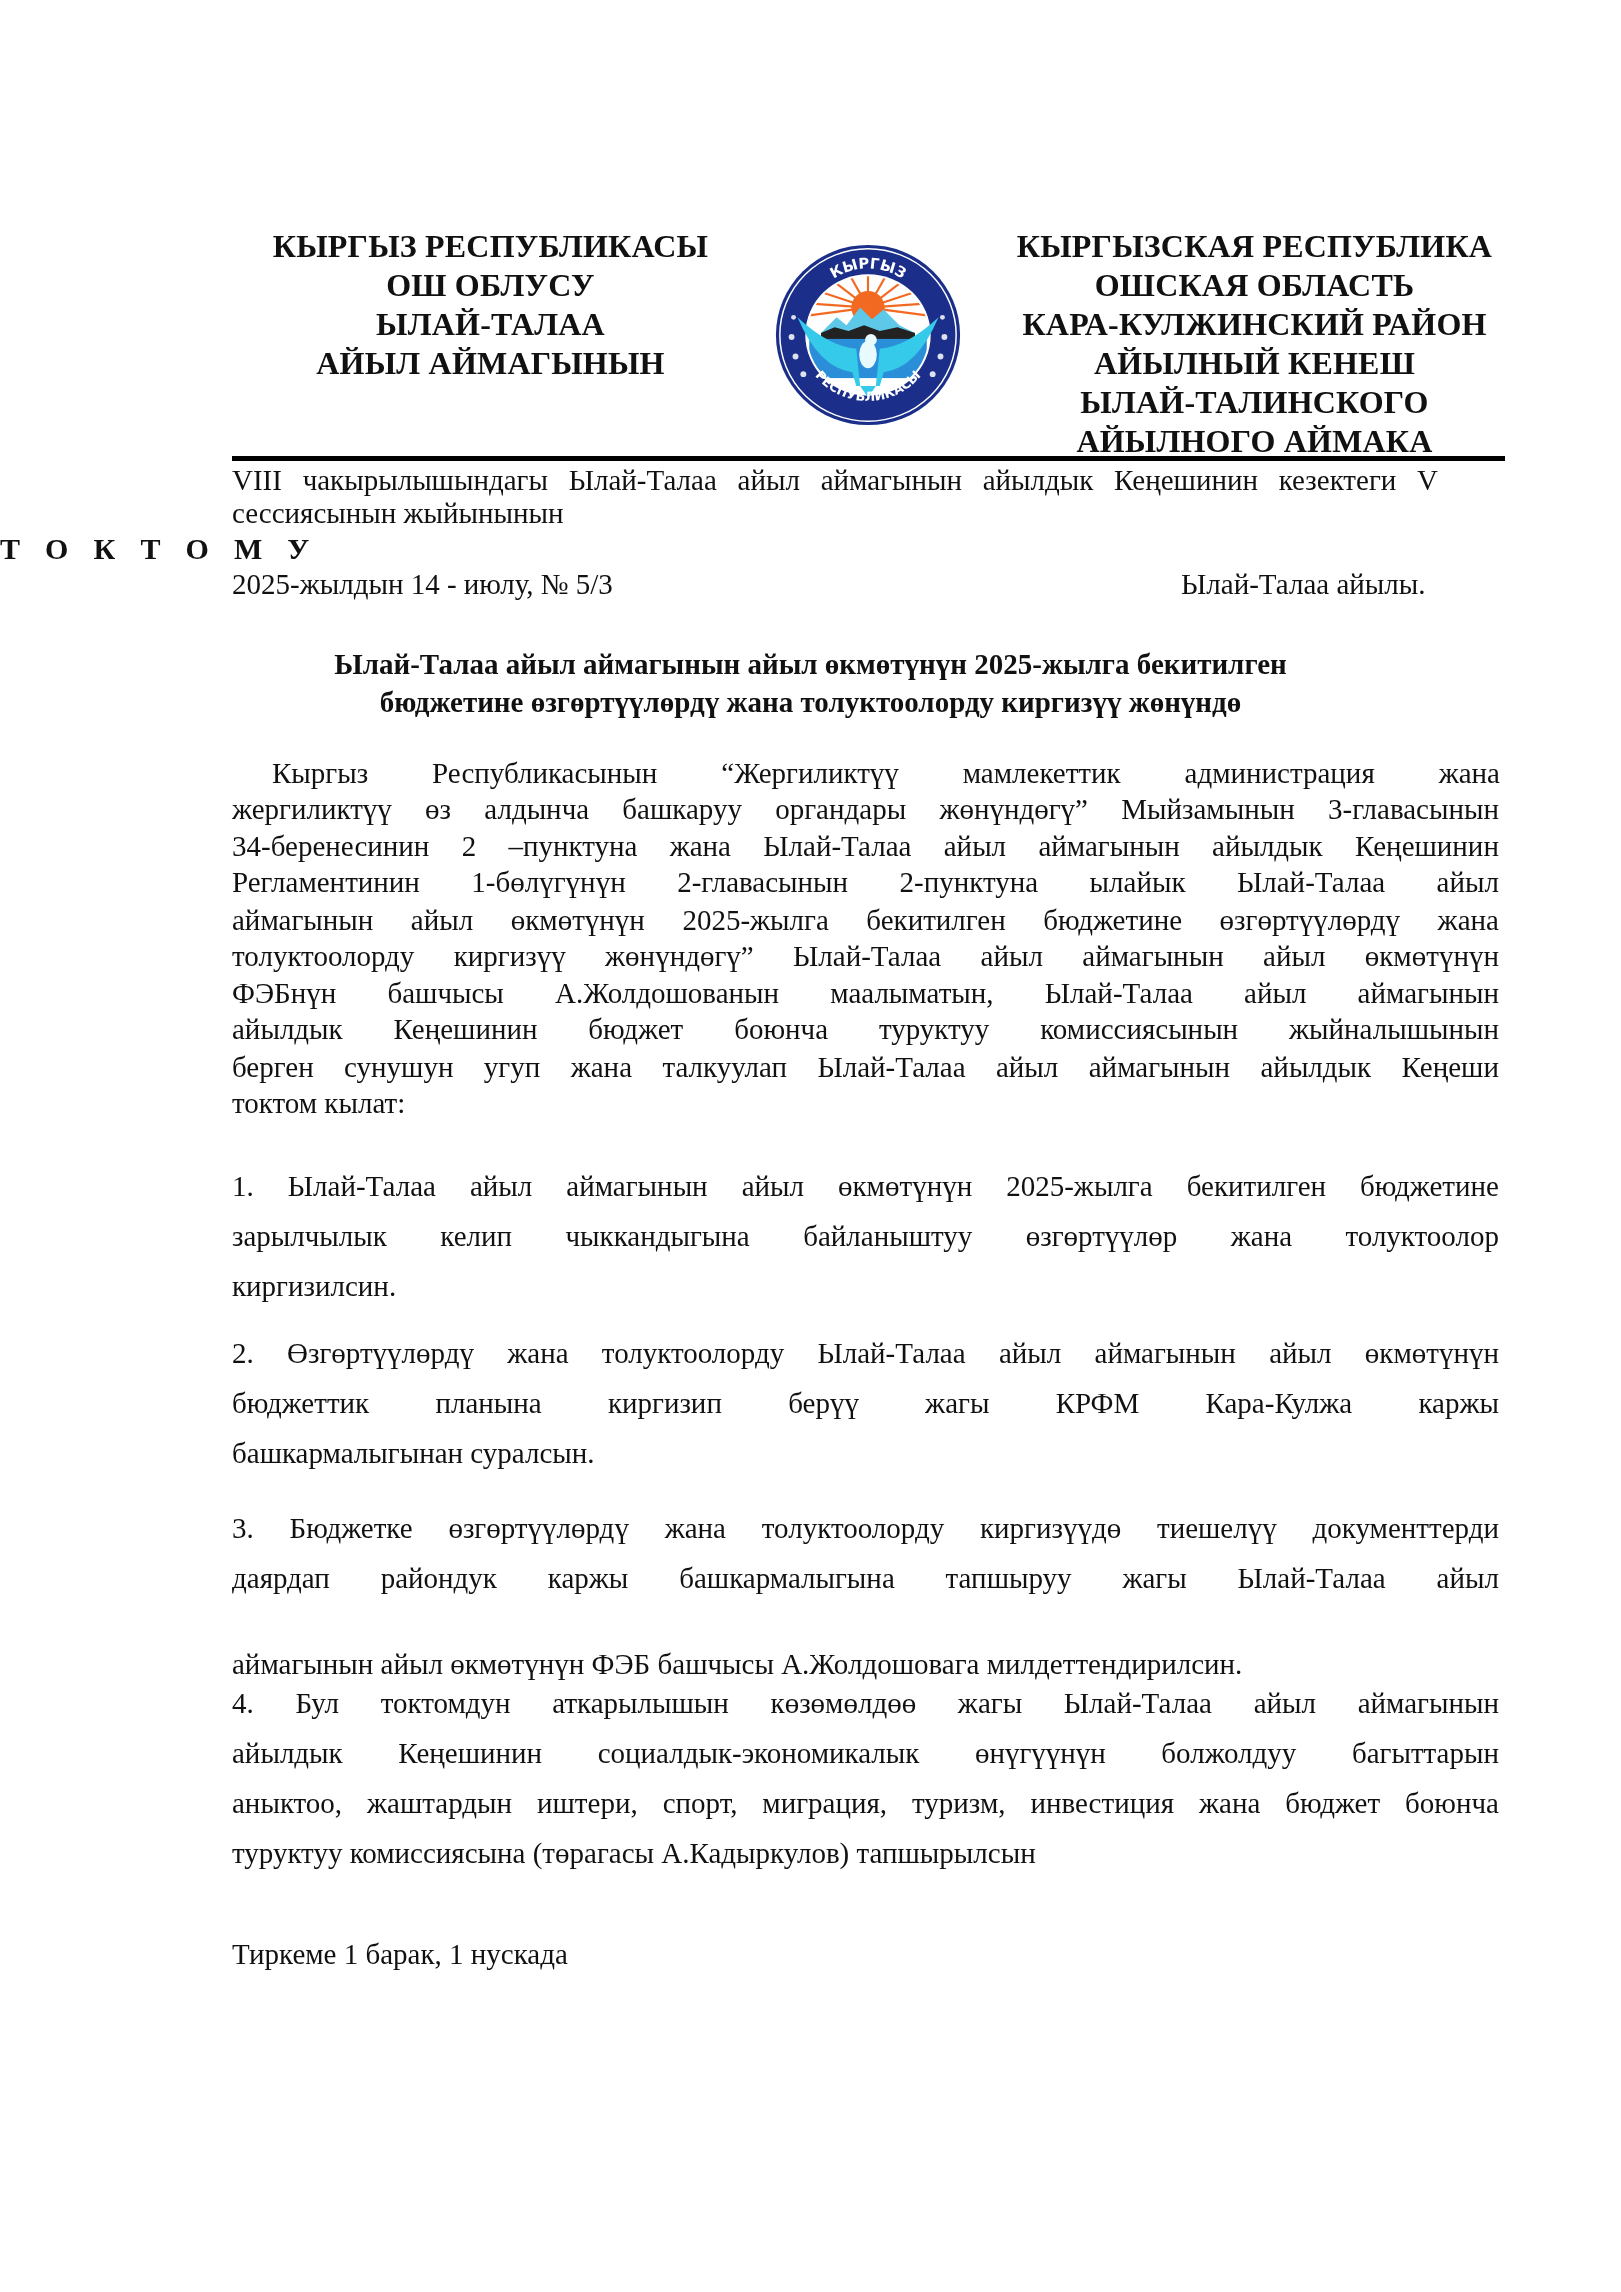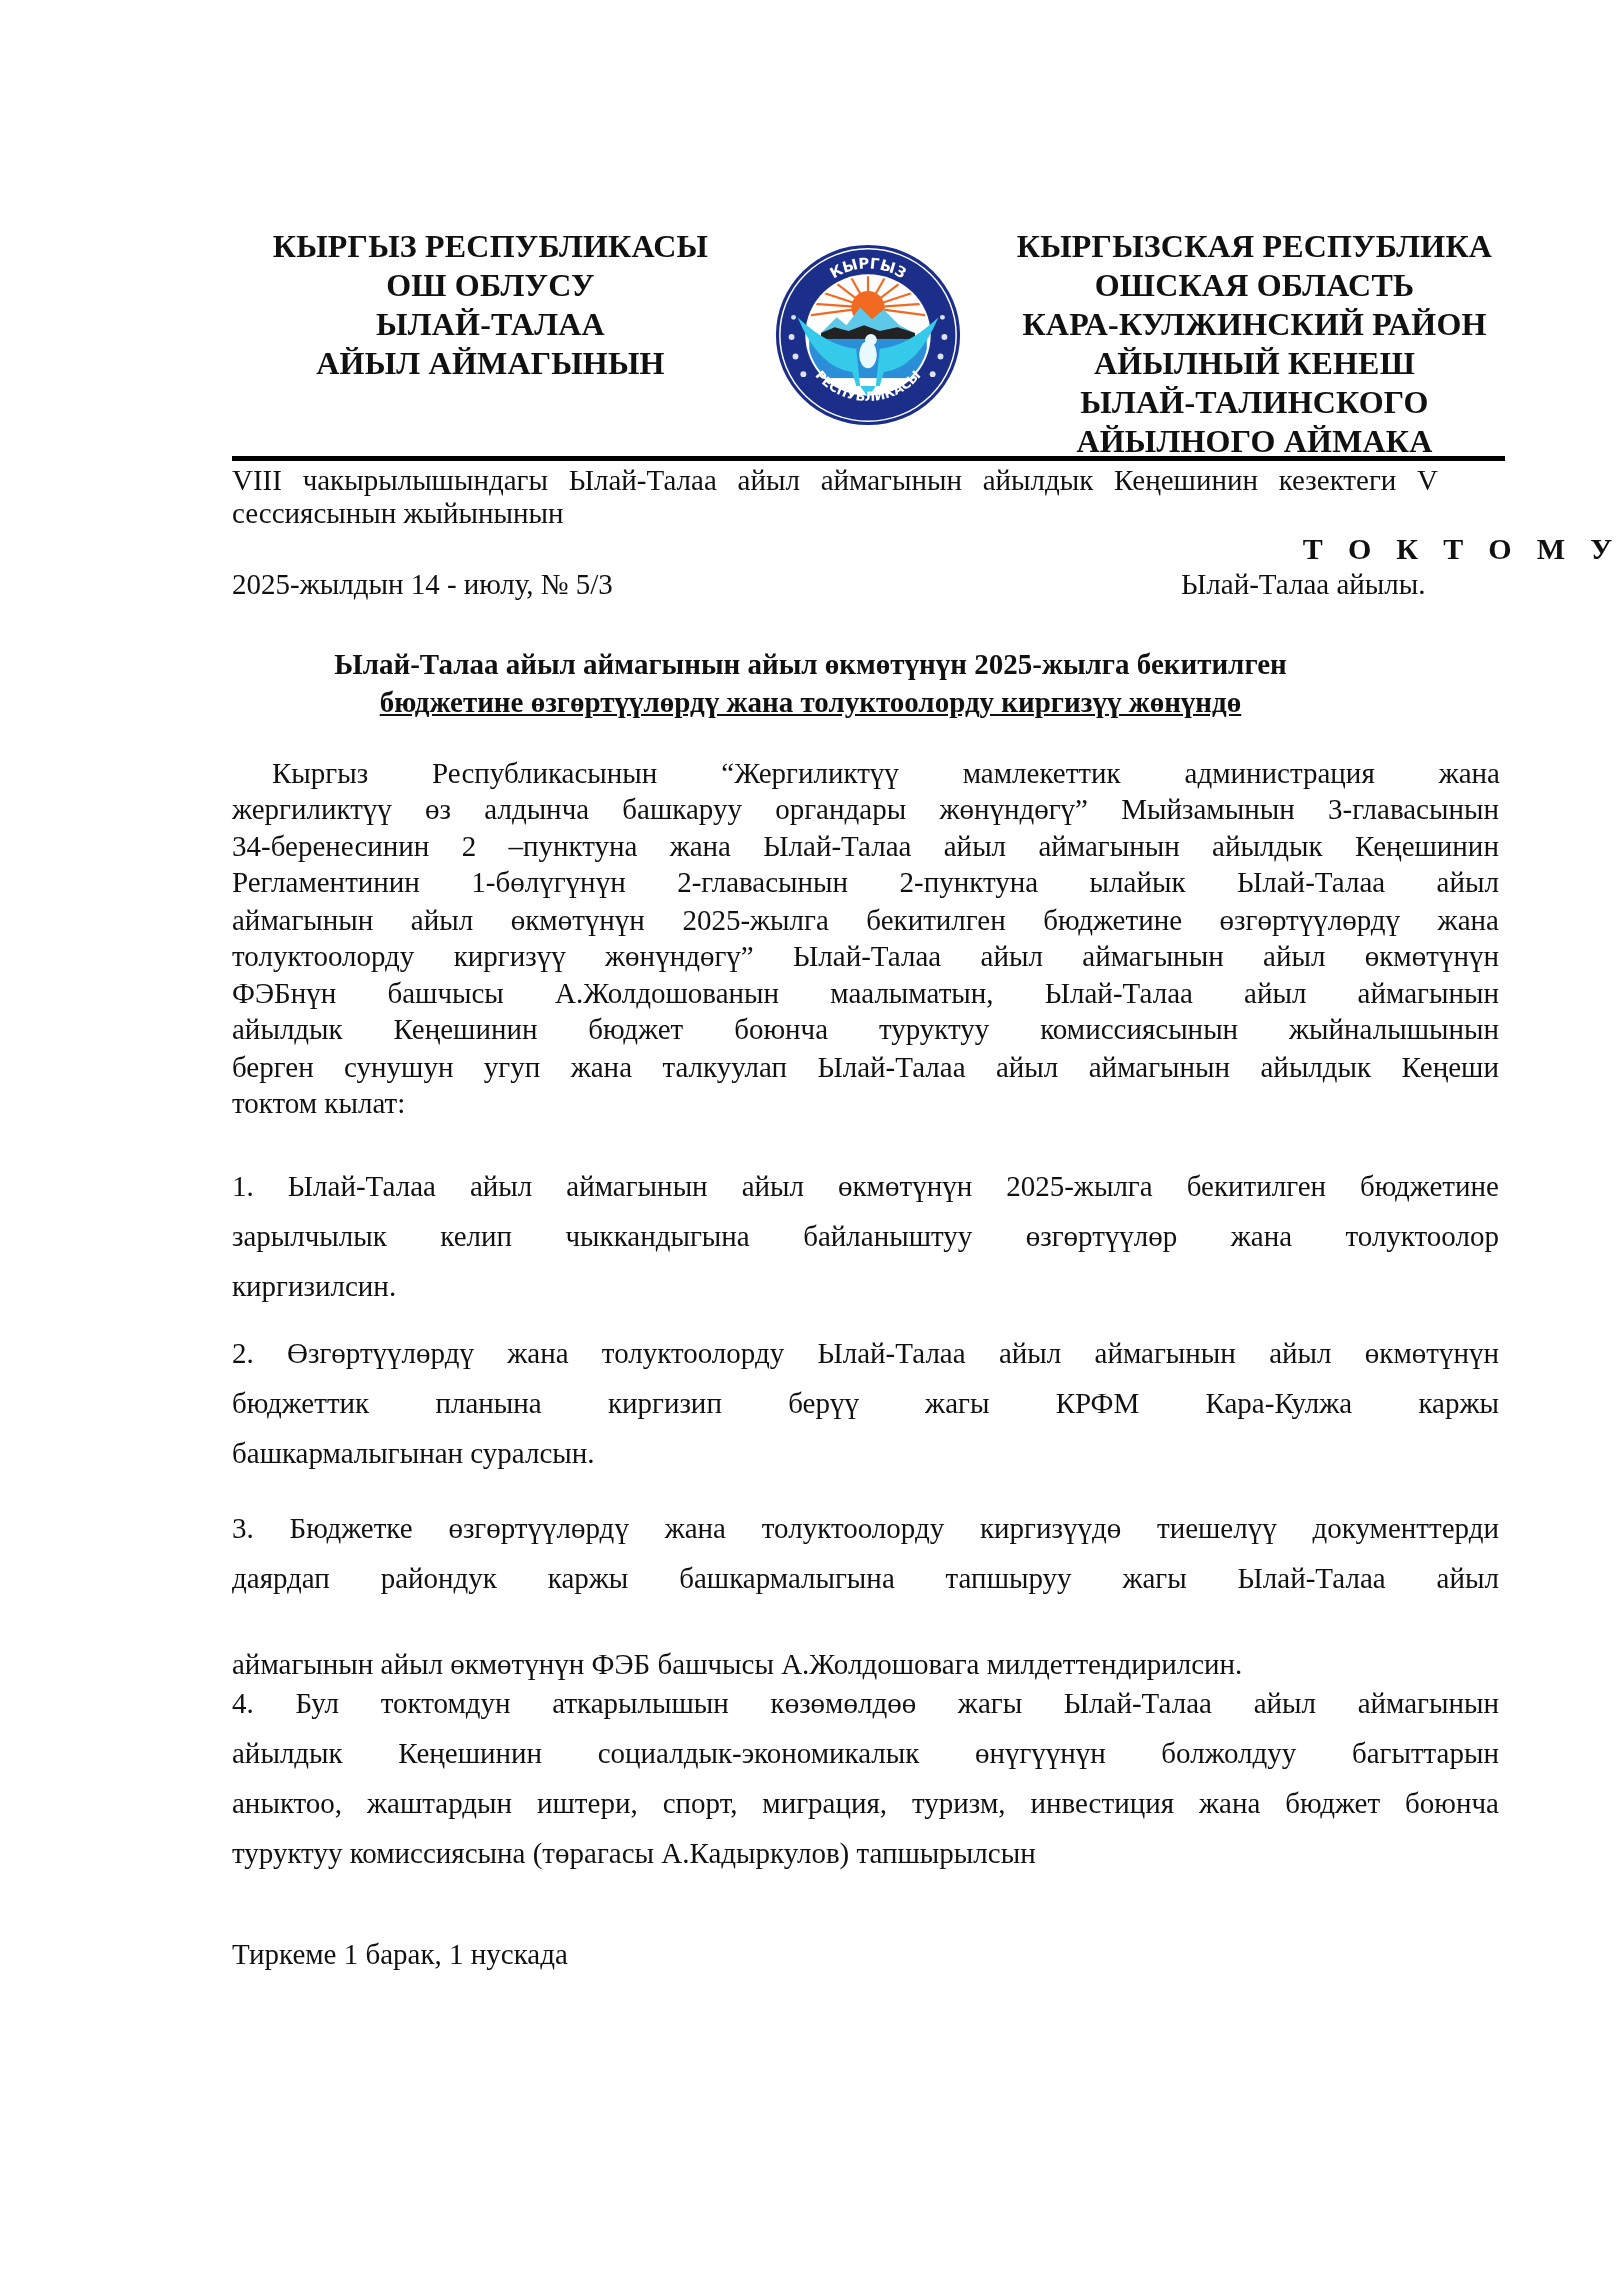--- a/index.html
+++ b/index.html
@@ -10,21 +10,21 @@
              font-weight: bold; font-size: 32px; line-height: 39px; letter-spacing: 0.2px; }
   .hdr-col div { white-space: nowrap; }
   #hdr-left { left: 216px; }
   #hdr-right { left: 980px; }
   #emblem { left: 770px; top: 239px; width: 196px; height: 192px; }
   #rule { left: 232px; top: 456px; width: 1273px; height: 4.9px; background: #000; }
   .ln { position: absolute; left: 232px; white-space: nowrap; font-size: 29px;
         transform-origin: 0 0; }
   .justrow { display: flex; justify-content: space-between; width: 1267px; position: absolute; left: 232px; font-size: 29px; white-space: nowrap; }
   .b { font-weight: normal; }
-  #title { left: 0; width: 1621px; text-align: right; top: 532px; font-size: 30px; font-weight: bold; letter-spacing: 8.8px; }
+  #title { left: 0; width: 1621px; text-align: left; top: 532px; font-size: 30px; font-weight: bold; letter-spacing: 8.8px; }
   #place { left: 1181px; top: 568px; font-size: 29px; white-space: nowrap; }
   .subj { position: absolute; left: 0; width: 1621px; text-align: center; font-weight: bold; font-size: 29px; white-space: nowrap; }
 </style>
 </head>
 <body>
 
 <div id="hdr-left" class="hdr-col">
   <div>КЫРГЫЗ РЕСПУБЛИКАСЫ</div>
   <div>ОШ ОБЛУСУ</div>
   <div>ЫЛАЙ-ТАЛАА</div>
@@ -107,21 +107,21 @@
     <span>V</span>
   </div>
 <div class="ln" style="top: 497px; font-size: 29px;">сессиясынын жыйынынын</div>
 
 <div id="title" class="abs">Т О К Т О М У</div>
 
 <div class="ln" style="top: 568px; font-size: 29px;">2025-жылдын 14 - июлу, № 5/3</div>
 <div id="place" class="abs">Ылай-Талаа айылы.</div>
 
 <div class="subj" style="top:648px;">Ылай-Талаа  айыл аймагынын айыл  өкмөтүнүн  2025-жылга  бекитилген</div>
-<div class="subj" style="top:686px;text-decoration:underline;">бюджетине   өзгөртүүлөрдү жана  толуктоолорду киргизүү жөнүндө</div>
+<div class="subj" style="top:686px;">бюджетине   өзгөртүүлөрдү жана  толуктоолорду киргизүү жөнүндө</div>
 
 <div id="preamble">
     <div class="justrow" style="top: 757px; left: 272px; width: 1228px; font-size: 29px;">
       <span>Кыргыз</span>
       <span>Республикасынын</span>
       <span>“Жергиликтүү</span>
       <span>мамлекеттик</span>
       <span>администрация</span>
       <span>жана</span>
     </div>

